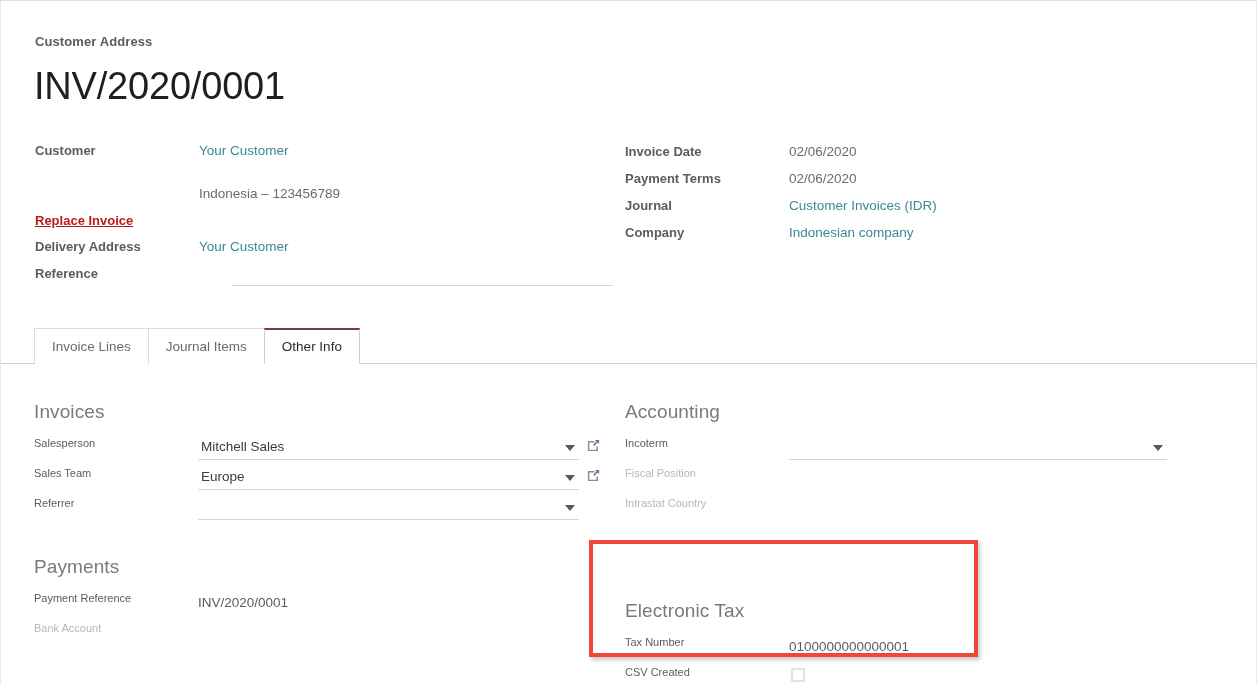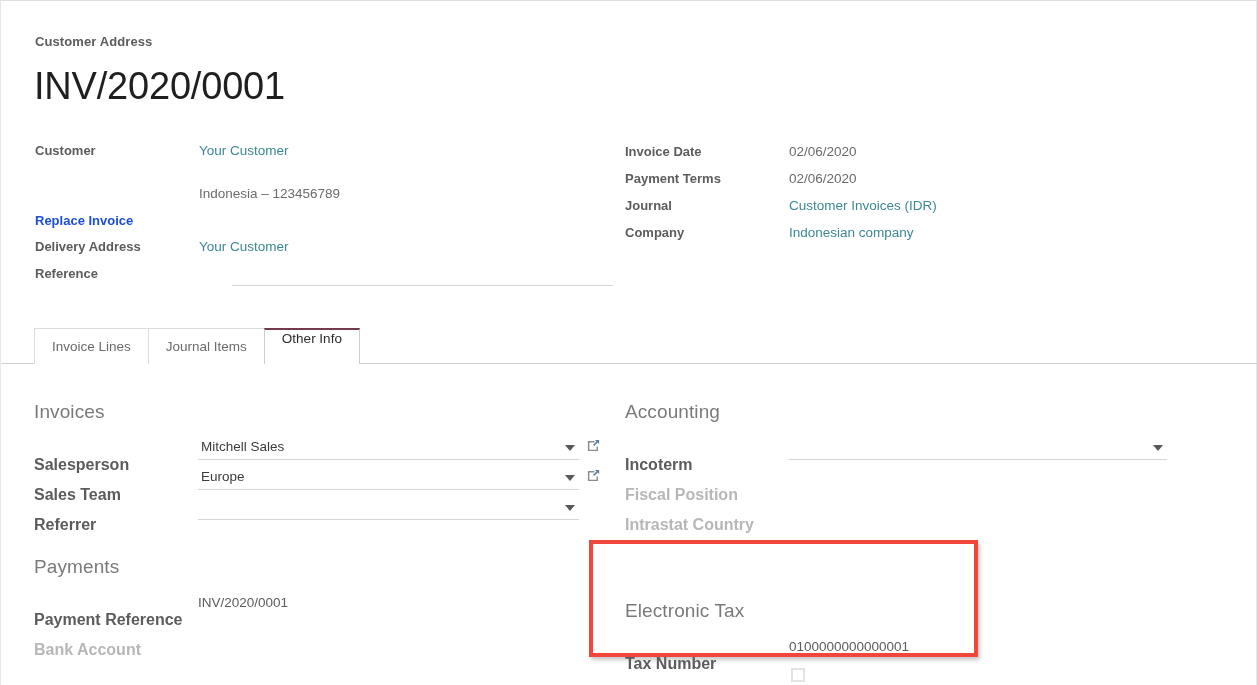--- a/index.html
+++ b/index.html
@@ -45,21 +45,21 @@
 
   
   .fg { position: absolute; }
   .row { display: flex; align-items: flex-start; }
   .lbl {
     font-size: 13px;
     font-weight: bold;
     color: #5c5c5c;
     flex: 0 0 auto;
   }
-  .lbl.muted { color: #1d4ed8; font-weight: bold; }
+  .lbl.muted { color: #b91c1c; font-weight: bold; text-decoration: underline; }
   .val {
     font-size: 13.5px;
     color: #5c5c5c;
   }
   .val.link { color: #3c8894; }
   .val.plain { color: #6b6b6b; }
 
   
   #grp-customer { left: 34px; top: 142px; width: 560px; }
   #grp-customer .row { height: 24px; }
@@ -111,21 +111,21 @@
     cursor: pointer;
   }
   .tab.active {
     color: #2b2b2b;
     border-top: 2px solid #743a50;
     border-left: 1px solid #cfcfcf;
     border-right: 1px solid #cfcfcf;
     background: #fff;
     position: relative;
     z-index: 3;
-    padding-top: 0;
+    padding-top: 8px;
   }
   .tab.active::after {
     content: "";
     position: absolute;
     left: 0; right: 0; bottom: -1px;
     height: 2px;
     background: #fff;
   }
 
   
@@ -139,23 +139,23 @@
   #sec-invoice { position: absolute; left: 33px; top: 400px; width: 560px; }
   #sec-accounting { position: absolute; left: 624px; top: 400px; width: 560px; }
   #sec-payments { position: absolute; left: 33px; top: 555px; width: 560px; }
 
   .field-row {
     position: relative;
     height: 30px;
   }
   .field-row .flbl {
     position: absolute;
-    left: 0; top: 22px;
-    font-size: 16px;
-    font-weight: bold;
+    left: 0; top: 3px;
+    font-size: 11px;
+    font-weight: normal;
     color: #5c5c5c;
     white-space: nowrap;
   }
   .field-row .flbl.muted { color: #b7b7b7; }
 
   .field-ctl {
     position: absolute;
     top: 2px;
     height: 24px;
     border-bottom: 1px solid #d6d6d6;

